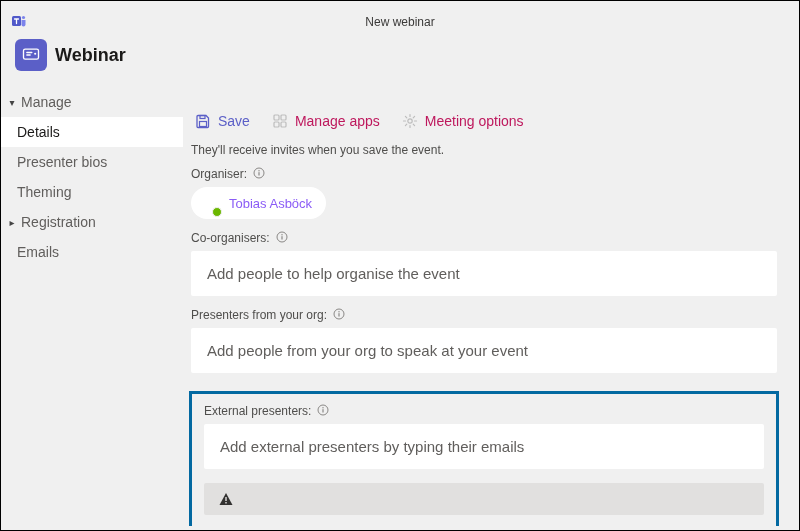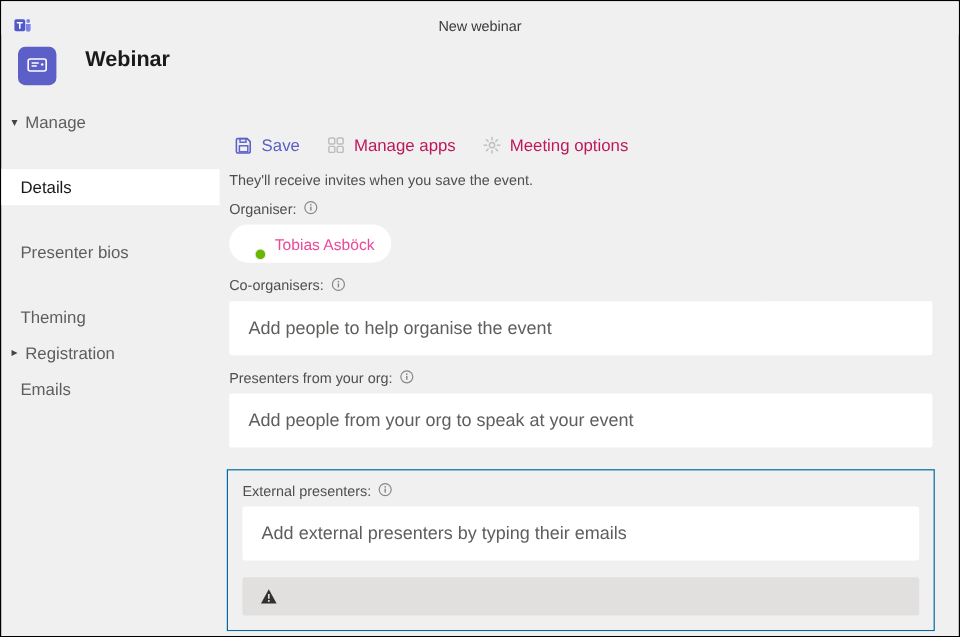--- a/index.html
+++ b/index.html
@@ -28,22 +28,23 @@
     }
     .titlebar-title {
       position: absolute;
       left: 50%;
       transform: translateX(-50%);
       font-size: 12px;
       color: #3b3a39;
     }
     .header {
       display: flex;
+      align-items: center;
       padding: 10px 16px 10px 14px;
-      gap: 24px;
+      gap: 8px;
     }
     .webinar-icon {
       width: 32px;
       height: 32px;
       border-radius: 6px;
       background: #5b5fc7;
       display: flex;
       align-items: center;
       justify-content: center;
     }
@@ -73,21 +74,20 @@
       padding-left: 6px;
     }
     .sidebar-caret {
       width: 10px;
       display: inline-flex;
       justify-content: center;
       font-size: 10px;
       color: #444;
     }
     .sidebar-sub {
-      margin-top: 24px;
     }
     .sidebar-item.active {
       background: #fff;
       color: #1b1a19;
       font-weight: 400;
     }
     .content {
       flex: 1;
       padding: 0 20px 0 6px;
       overflow: hidden;
@@ -161,31 +161,31 @@
       bottom: -1px;
       right: -1px;
       width: 10px;
       height: 10px;
       border-radius: 50%;
       background: #6bb700;
       border: 1.5px solid #f0f0f0;
     }
     .organiser-name {
       font-size: 13px;
-      color: #ec4899;
+      color: #8b5cf6;
     }
     .input-box {
       background: #fff;
       padding: 14px 16px;
       font-size: 15px;
       color: #605e5c;
       border-radius: 2px;
     }
     .highlight-box {
-      border: 1px solid #0369a1;
+      border: 3px solid #0369a1;
       padding: 10px 12px 12px 12px;
       margin-top: 6px;
     }
     .notice-bar {
       display: flex;
       align-items: center;
       gap: 12px;
       background: #e1e0df;
       padding: 8px 14px;
       margin-top: 14px;

